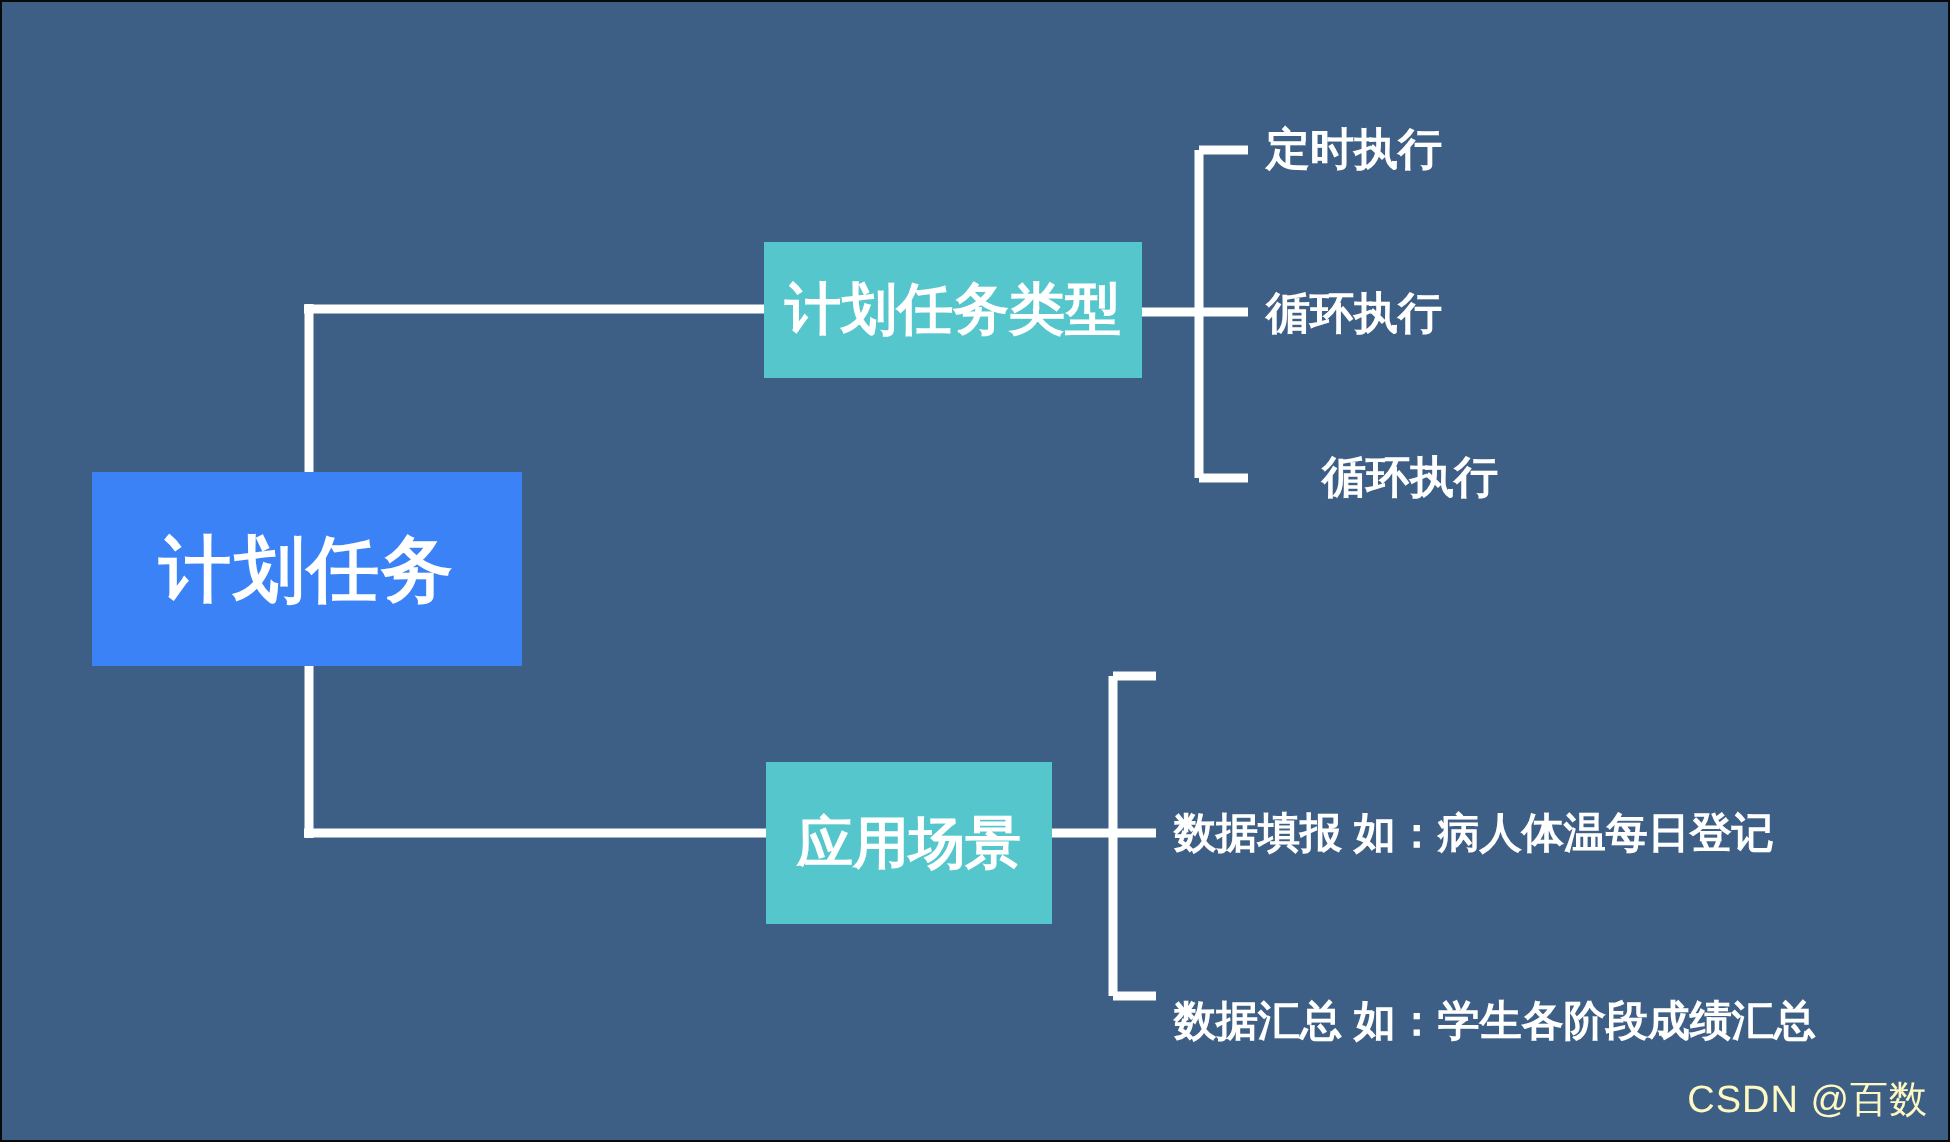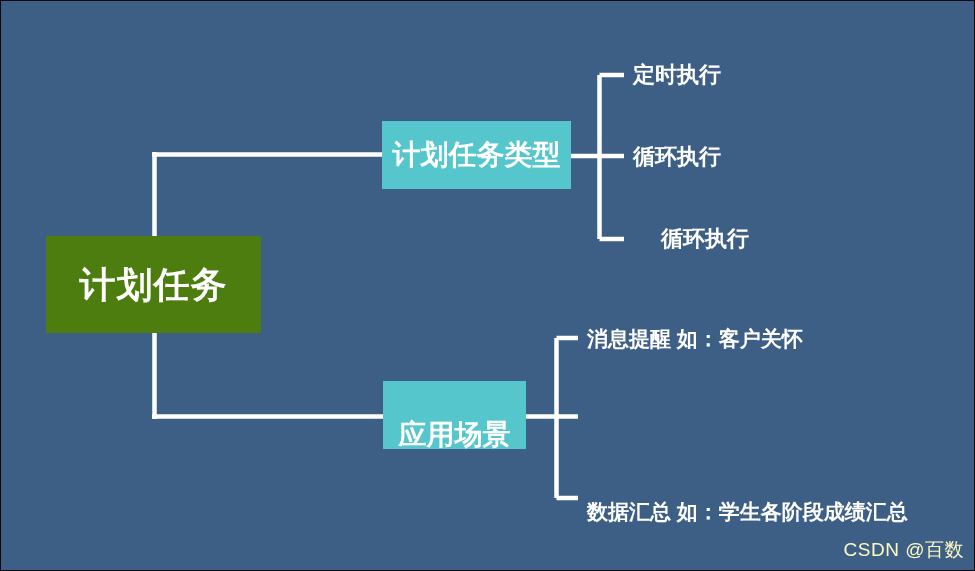--- a/index.html
+++ b/index.html
@@ -34,30 +34,30 @@
     font-weight: bold;
     text-align: center;
     line-height: 1;
     white-space: nowrap;
   }
   .node-root {
     left: 45px;
     top: 235px;
     width: 215px;
     height: 97px;
-    background: #4d7c0f;
+    background: #3b82f6;
     font-size: 36px;
     letter-spacing: 1px;
   }
   .node-branch {
     background: #54c6cc;
     font-size: 28px;
   }
   .node-branch-1 { left: 381px; top: 120px; width: 189px; height: 68px; }
-  .node-branch-2 { left: 382px; top: 380px; width: 143px; height: 68px; align-items: flex-end; }
+  .node-branch-2 { left: 382px; top: 380px; width: 143px; height: 81px; }
   .leaf {
     position: absolute;
     transform: translateY(-50%);
     color: #ffffff;
     font-weight: bold;
     white-space: nowrap;
     line-height: 1;
   }
   .leaf-top { left: 632px; font-size: 22px; }
   .leaf-bottom { left: 586px; font-size: 21px; }
@@ -102,20 +102,20 @@
   <div class="leaf leaf-top leaf-1">定时执行</div>
 
   <div class="leaf leaf-top leaf-2">循环执行</div>
 
   <div class="leaf leaf-top leaf-3">循环执行</div>
 
   <div class="node node-branch node-branch-2">
     <span>应用场景</span>
   </div>
 
-  <div class="leaf leaf-bottom leaf-4">消息提醒 如：客户关怀</div>
 
+  <div class="leaf leaf-bottom leaf-5">数据填报 如：病人体温每日登记</div>
 
   <div class="leaf leaf-bottom leaf-6">数据汇总 如：学生各阶段成绩汇总</div>
 
   <div class="watermark">CSDN @百数</div>
 
 </div>
 
 </body></html>

